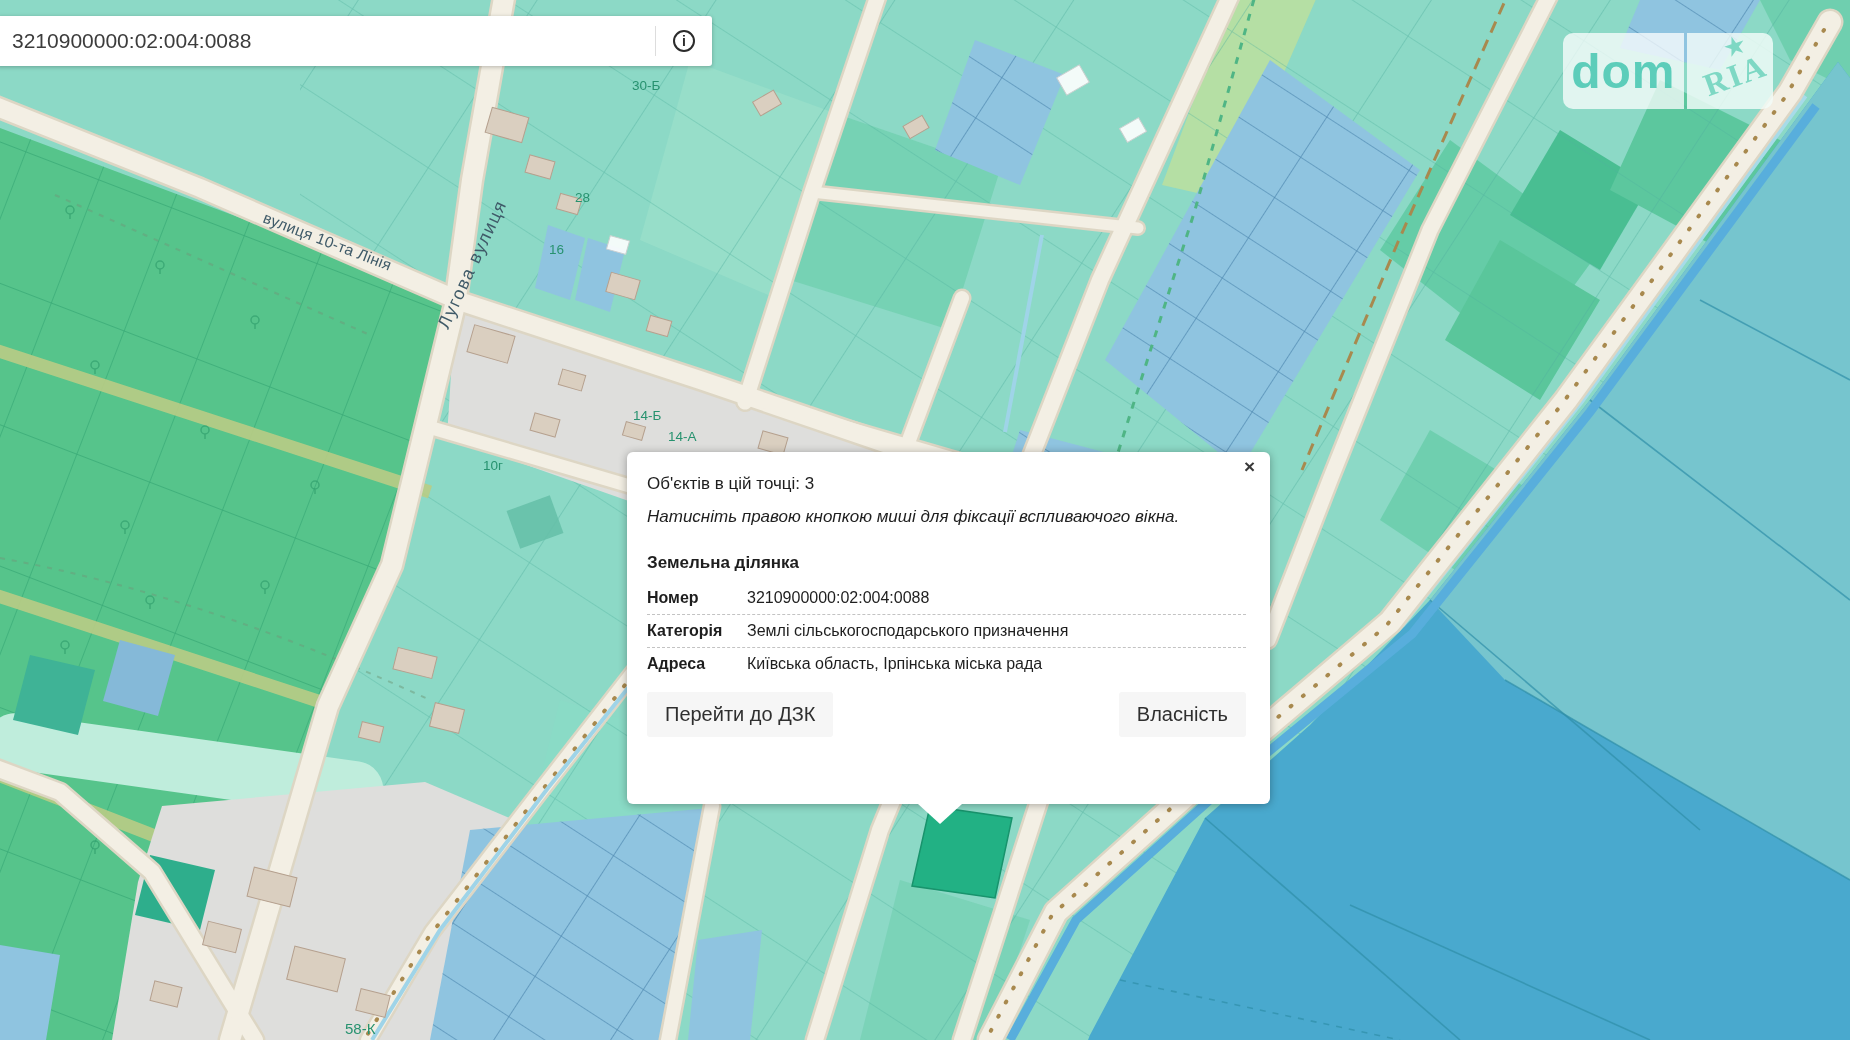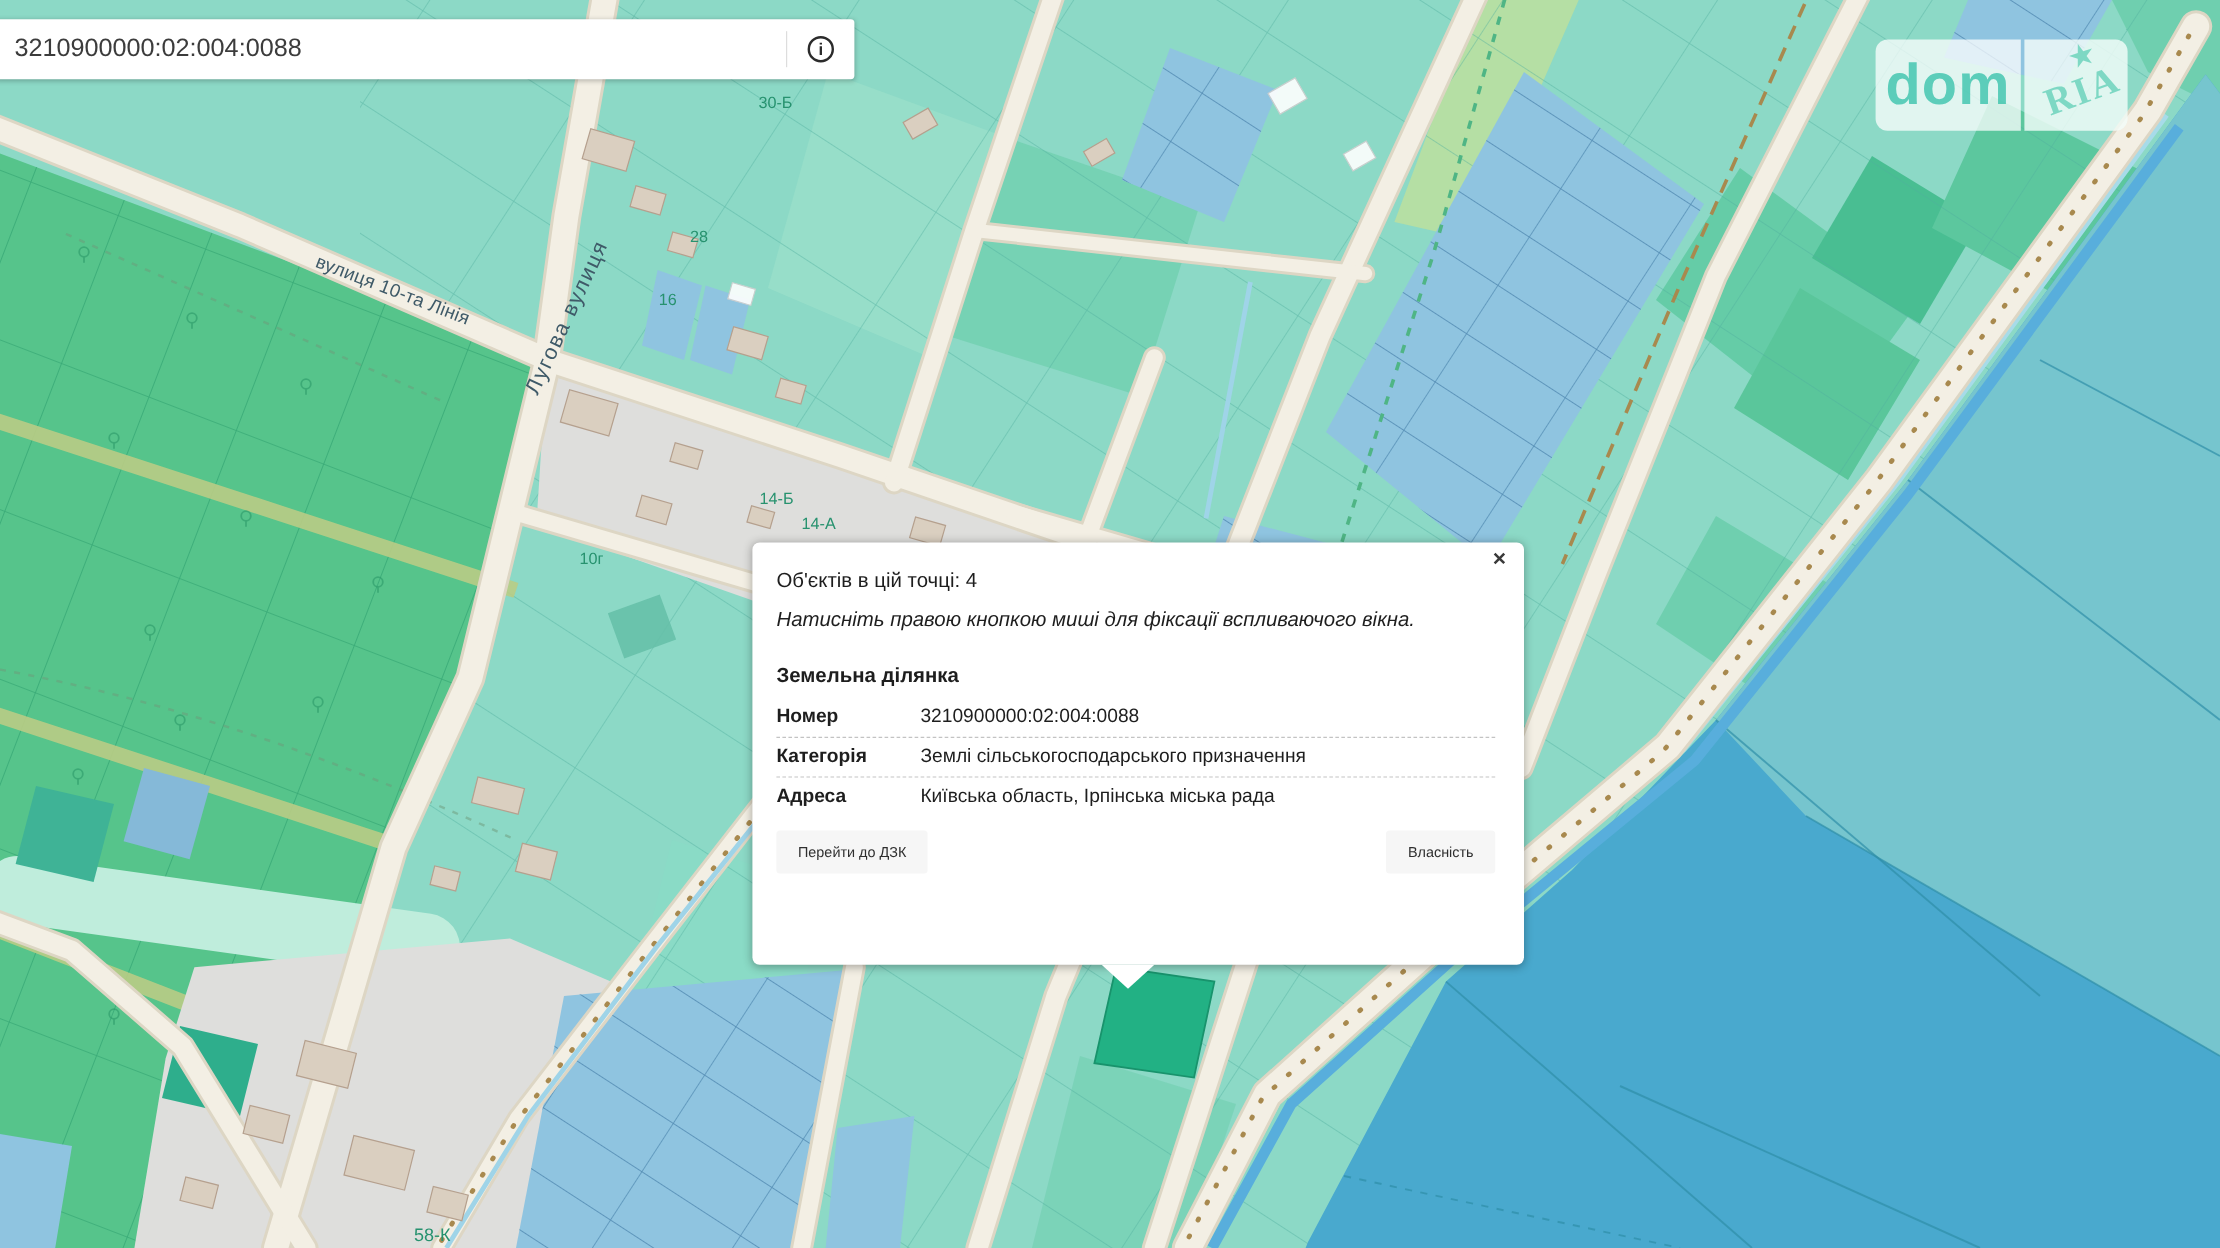--- a/index.html
+++ b/index.html
@@ -76,25 +76,25 @@
     border-radius:6px;box-shadow:0 1px 8px rgba(0,0,0,.32);z-index:30;color:#1e1e1e;font-size:17px;}
   .popup-arrow{position:absolute;left:291px;top:100%;width:0;height:0;
     border-left:22px solid transparent;border-right:22px solid transparent;border-top:20px solid #fff;}
   .popup-close{position:absolute;top:5px;right:15px;background:none;border:none;font-size:19px;
     font-weight:bold;color:#3a3a3a;cursor:pointer;line-height:1;}
   .popup-inner{padding:22px 24px 0 20px;}
   .popup-line1{margin-bottom:13px;}
   .popup-line2{font-style:italic;margin-bottom:26px;}
   .popup-heading{font-weight:bold;margin-bottom:9px;}
   .popup-table{font-size:16px;}
-  .popup-row{display:flex;padding:7px 0;border-bottom:1px dashed #c3c3c3;gap:20px;}
+  .popup-row{display:flex;padding:7px 0;border-bottom:1px dashed #c3c3c3;}
   .popup-row:last-child{border-bottom:none;}
   .popup-row .lbl{width:100px;font-weight:bold;flex-shrink:0;}
   .popup-buttons{display:flex;justify-content:space-between;margin-top:12px;}
-  .popup-btn{background:#f6f6f6;border:none;border-radius:3px;padding:11px 18px;font-size:12px;
+  .popup-btn{background:#f6f6f6;border:none;border-radius:3px;padding:11px 18px;font-size:20px;
     color:#2f2f2f;cursor:pointer;font-family:"Liberation Sans",sans-serif;}
 </style>
 </head>
 <body>
 
 <div class="stage">
 
   <svg class="map" width="1850" height="1040" viewBox="0 0 1850 1040">
     <defs>
       <pattern id="pGreen" width="78" height="132" patternUnits="userSpaceOnUse" patternTransform="rotate(21)">
@@ -319,21 +319,21 @@
     <div class="wm-left">dom</div>
     <div class="wm-right">
       <span class="wm-star">★</span>
       <span class="wm-ria">RIA</span>
     </div>
   </div>
 
   <div class="popup">
     <button class="popup-close">×</button>
     <div class="popup-inner">
-      <div class="popup-line1">Об'єктів в цій точці: 4</div>
+      <div class="popup-line1">Об'єктів в цій точці: 3</div>
       <div class="popup-line2">Натисніть правою кнопкою миші для фіксації вспливаючого вікна.</div>
       <div class="popup-heading">Земельна ділянка</div>
       <div class="popup-table">
         <div class="popup-row">
           <span class="lbl">Номер</span>
           <span class="val">3210900000:02:004:0088</span>
         </div>
         <div class="popup-row">
           <span class="lbl">Категорія</span>
           <span class="val">Землі сільськогосподарського призначення</span>

